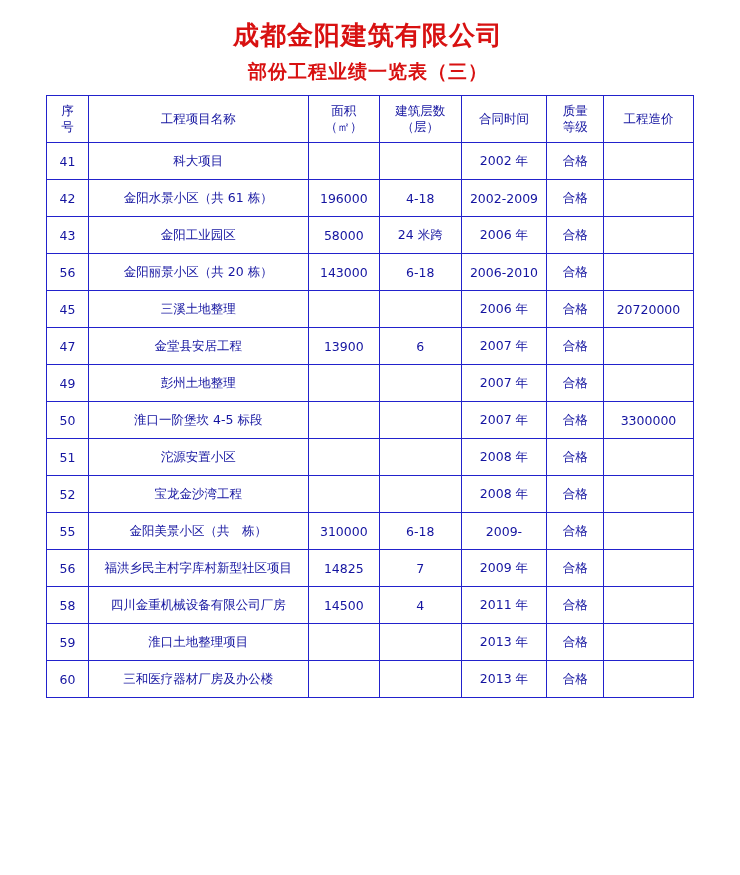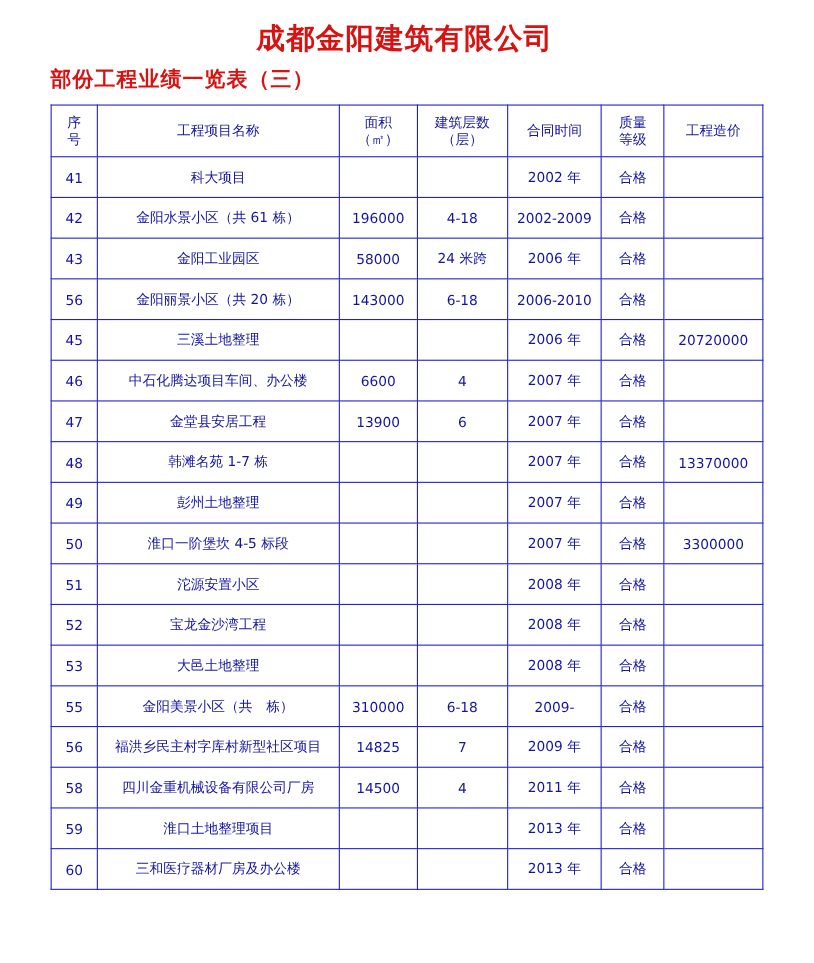--- a/index.html
+++ b/index.html
@@ -24,21 +24,21 @@
     text-align: center;
     color: #d81111;
     font-size: 26px;
     font-weight: bold;
     letter-spacing: 1px;
     margin-top: 8px;
     margin-bottom: 2px;
     font-family: "DejaVu Sans", "Liberation Sans", sans-serif;
   }
   .title-sub {
-    text-align: left;
+    text-align: center;
     color: #d81111;
     font-size: 19px;
     font-weight: bold;
     letter-spacing: 1px;
     margin-top: 6px;
     margin-bottom: 10px;
     font-family: "DejaVu Sans", "Liberation Sans", sans-serif;
   }
   table.perf {
     border-collapse: collapse;
@@ -161,47 +161,29 @@
         <tr>
           <td>45</td>
           <td class="cell-name">三溪土地整理</td>
           <td></td>
           <td class="nowrap"></td>
           <td class="nowrap">2006 年</td>
           <td>合格</td>
           <td>20720000</td>
         </tr>
         <tr>
-          <td>46</td>
-          <td class="cell-name">中石化腾达项目车间、办公楼</td>
-          <td>6600</td>
-          <td class="nowrap">4</td>
-          <td class="nowrap">2007 年</td>
-          <td>合格</td>
-          <td></td>
-        </tr>
-        <tr>
           <td>47</td>
           <td class="cell-name">金堂县安居工程</td>
           <td>13900</td>
           <td class="nowrap">6</td>
           <td class="nowrap">2007 年</td>
           <td>合格</td>
           <td></td>
         </tr>
         <tr>
-          <td>48</td>
-          <td class="cell-name">韩滩名苑 1-7 栋</td>
-          <td></td>
-          <td class="nowrap"></td>
-          <td class="nowrap">2007 年</td>
-          <td>合格</td>
-          <td>13370000</td>
-        </tr>
-        <tr>
           <td>49</td>
           <td class="cell-name">彭州土地整理</td>
           <td></td>
           <td class="nowrap"></td>
           <td class="nowrap">2007 年</td>
           <td>合格</td>
           <td></td>
         </tr>
         <tr>
           <td>50</td>
@@ -217,29 +199,20 @@
           <td class="cell-name">沱源安置小区</td>
           <td></td>
           <td class="nowrap"></td>
           <td class="nowrap">2008 年</td>
           <td>合格</td>
           <td></td>
         </tr>
         <tr>
           <td>52</td>
           <td class="cell-name">宝龙金沙湾工程</td>
-          <td></td>
-          <td class="nowrap"></td>
-          <td class="nowrap">2008 年</td>
-          <td>合格</td>
-          <td></td>
-        </tr>
-        <tr>
-          <td>53</td>
-          <td class="cell-name">大邑土地整理</td>
           <td></td>
           <td class="nowrap"></td>
           <td class="nowrap">2008 年</td>
           <td>合格</td>
           <td></td>
         </tr>
         <tr>
           <td>55</td>
           <td class="cell-name">金阳美景小区（共　栋）</td>
           <td>310000</td>

